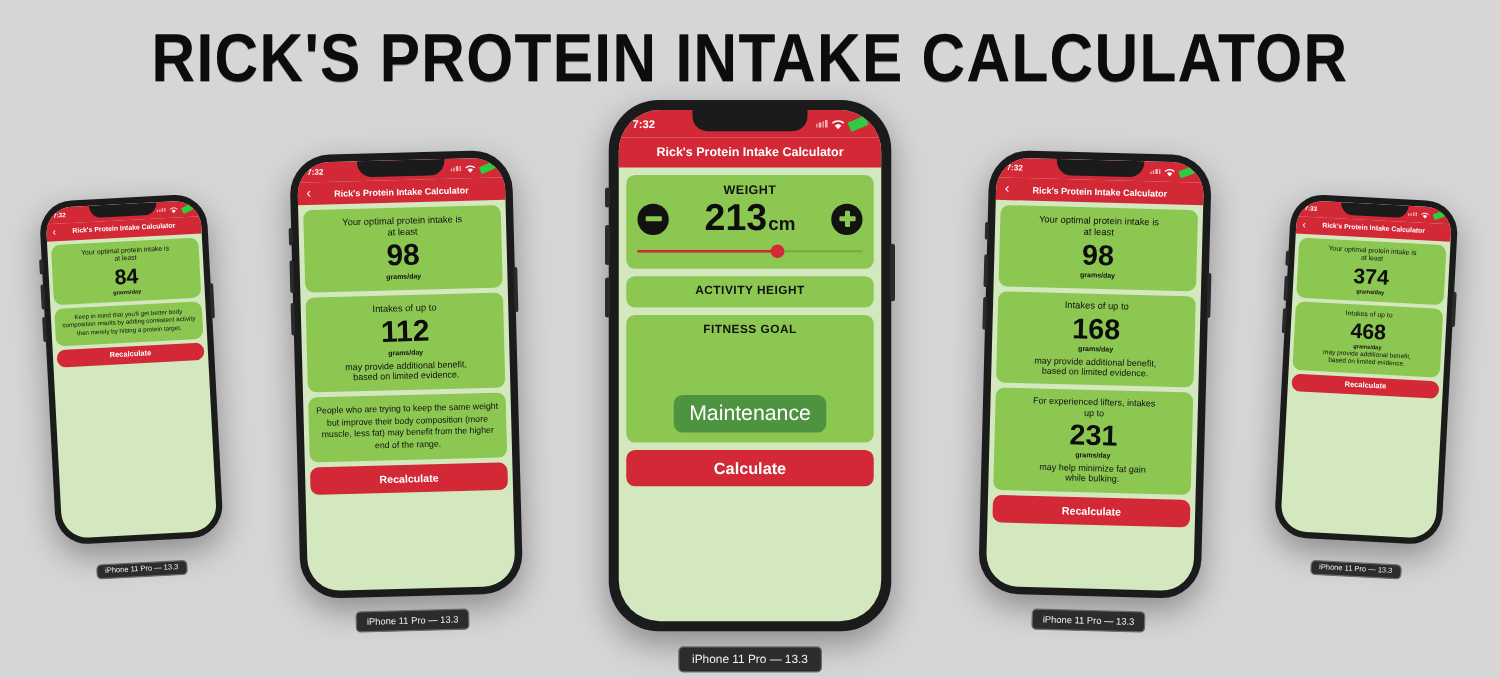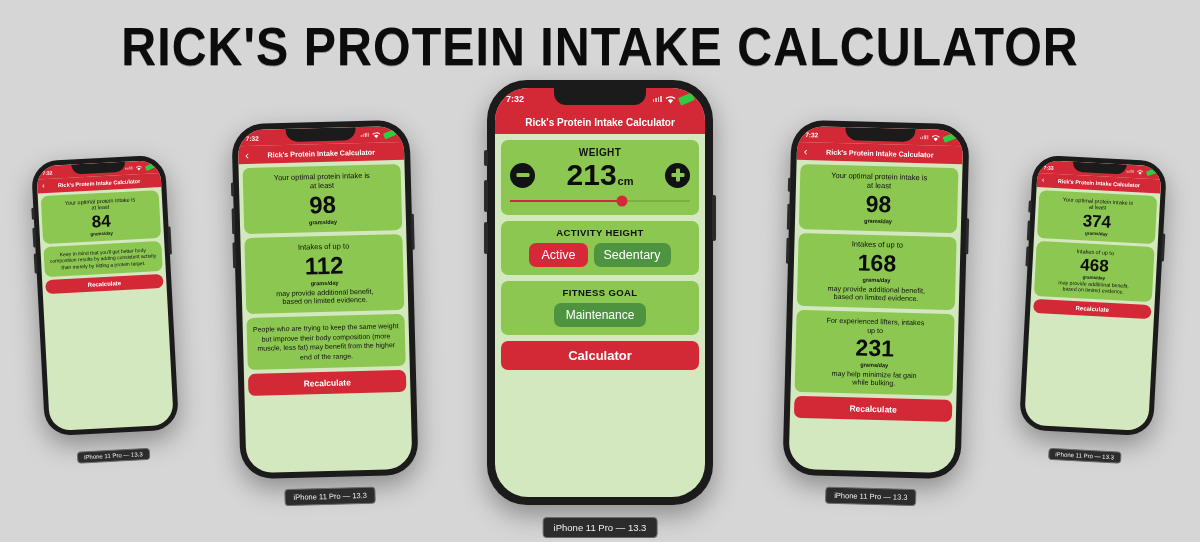--- a/index.html
+++ b/index.html
@@ -355,51 +355,47 @@
       <div class="content" style="padding:6px; gap:6px;">
 
         <div class="card" style="padding:7px 9px 9px;">
           <div class="hdr-label" style="font-size:10px;">WEIGHT</div>
           <div style="display:flex; align-items:center; justify-content:space-between; margin-top:2px;">
             <div class="stepper" style="width:25px;height:25px;">
               <i class="h" style="width:13px;height:4px;"></i>
             </div>
             <div style="display:flex; align-items:baseline;">
               <span class="big-num" style="font-size:30px;">213</span>
-              <span class="unit-small" style="font-size:11px; margin-left:1px;">cm</span>
+              <span class="unit-small" style="font-size:15px; margin-left:1px;">cm</span>
             </div>
             <div class="stepper" style="width:25px;height:25px;">
               <i class="h" style="width:13px;height:4px;"></i>
               <i class="v" style="width:4px;height:13px;"></i>
             </div>
           </div>
           <div class="slider" style="margin-top:6px;">
             <div class="track"></div>
             <div class="fill" style="width:62%;"></div>
             <div class="thumb" style="left:62%;"></div>
           </div>
         </div>
 
 
         <div class="card" style="padding:6px 8px 8px;">
           <div class="hdr-label" style="font-size:9.5px;">ACTIVITY HEIGHT</div>
-          <div class="seg-row" style="margin-top:5px;">
-            <div class="seg selected" style="font-size:12.5px; padding:5px 12px;">Active</div>
-            <div class="seg" style="font-size:12.5px; padding:5px 10px;">Sedentary</div>
-          </div>
         </div>
 
         <div class="card" style="padding:6px 8px 8px;">
           <div class="hdr-label" style="font-size:9.5px;">FITNESS GOAL</div>
           <div class="seg-row" style="margin-top:5px;">
-            <div class="seg" style="font-size:12px; padding:5px 12px;">Maintenance</div>
+            <div class="seg" style="font-size:17px; padding:5px 12px;margin-top:42px;">Maintenance</div>
           </div>
         </div>
 
-        <div class="redbtn" style="font-size:13px; padding:7px 0;">Calculator</div>
+        <div class="redbtn" style="font-size:13px; padding:7px 0;">Calculate</div>
         <div style="flex:1"></div>
 
       </div>
     </div>
   </div>
   <div class="device-label" style="font-size:9.5px; padding:4px 10px; left:50%; transform:translateX(-50%); top:437px;">iPhone 11 Pro — 13.3</div>
 </div>
 
 <div class="phone-wrap" style="left:787px; top:122px; transform: rotate(1.5deg);">
   <div class="phone" style="width:178px; height:355px; border-radius:32px; padding:6px;">

